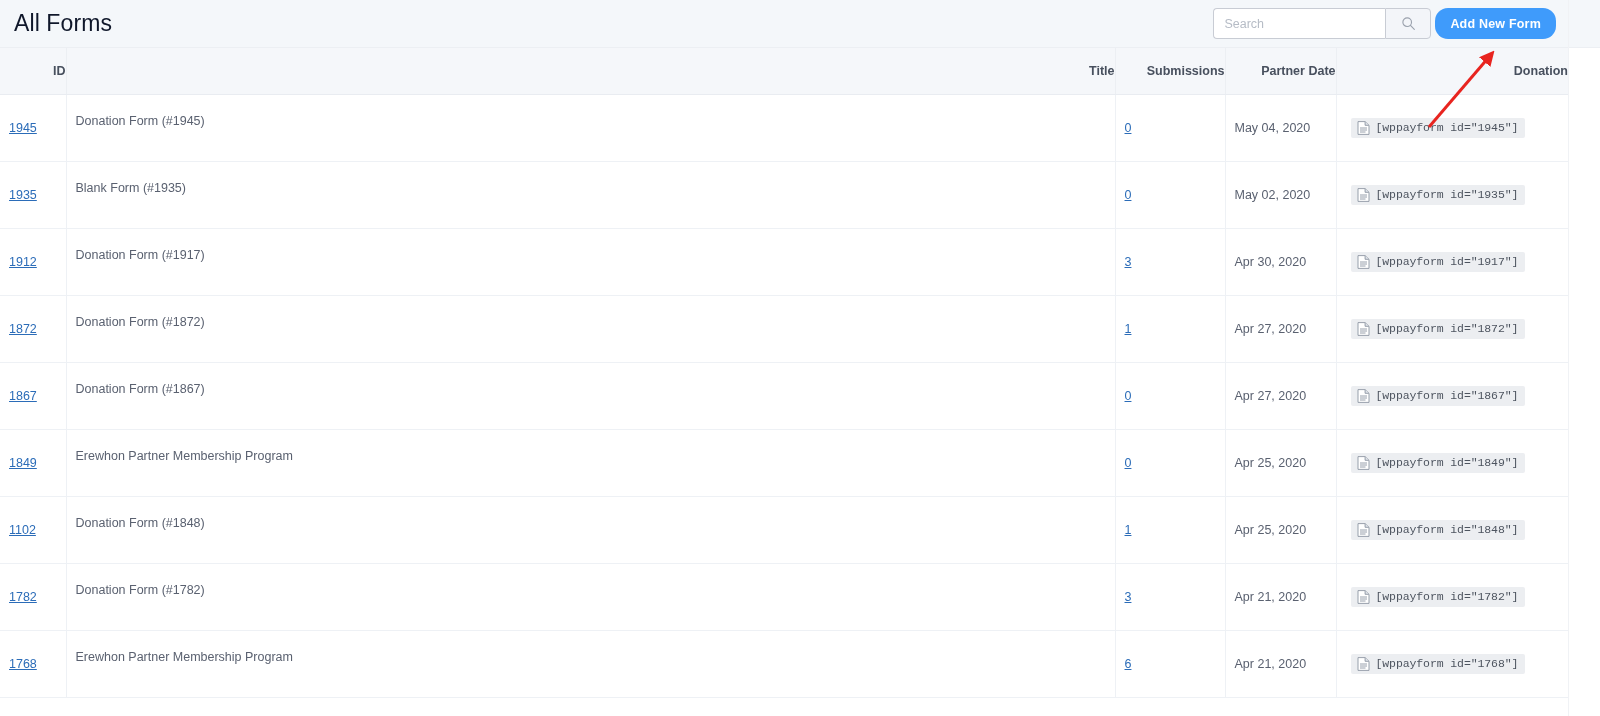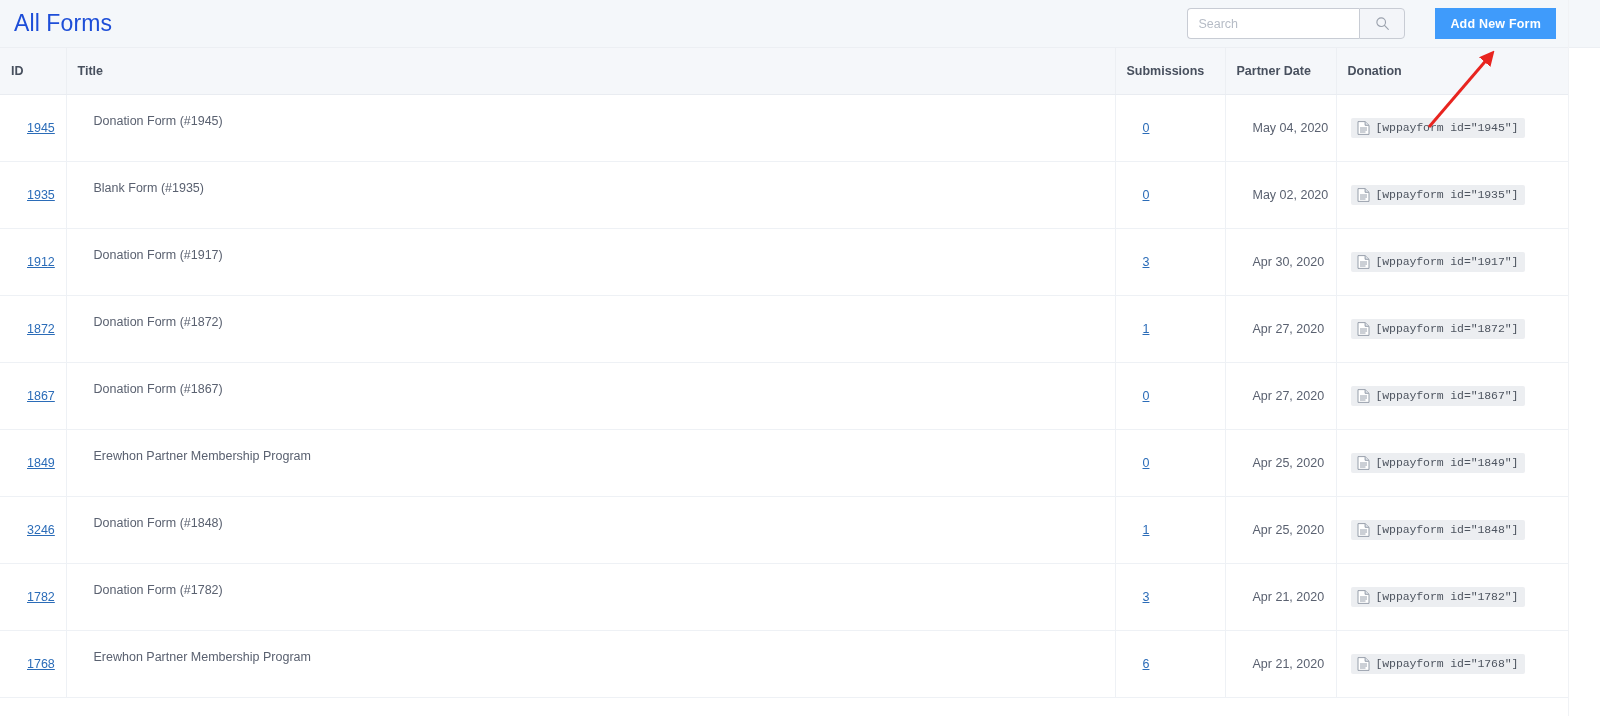--- a/index.html
+++ b/index.html
@@ -28,30 +28,30 @@
     height: 48px;
     background: #f4f7fa;
     border-bottom: 1px solid #eceff3;
     display: flex;
     align-items: center;
     padding: 0 12px 0 14px;
   }
   .page-title {
     font-size: 23px;
     font-weight: 300;
-    color: #1d4ed8;
+    color: #0f172a;
     letter-spacing: .1px;
     line-height: 1;
     white-space: nowrap;
   }
   .topbar-right {
     margin-left: auto;
     display: flex;
     align-items: flex-start;
-    gap: 30px;
+    gap: 4px;
   }
 
   
   .search-group {
     display: flex;
     align-items: stretch;
     height: 31px;
     border-radius: 4px;
   }
   .search-input {
@@ -79,21 +79,21 @@
     justify-content: center;
     cursor: pointer;
   }
   .search-append svg { display: block; }
 
   .add-btn {
     height: 31px;
     padding: 0 15px;
     background: #3f9bfb;
     border: none;
-    border-radius: 0;
+    border-radius: 13px;
     color: #ffffff;
     font-size: 12.5px;
     font-weight: bold;
     font-family: "Liberation Sans", sans-serif;
     letter-spacing: .2px;
     cursor: pointer;
     white-space: nowrap;
   }
 
   
@@ -109,40 +109,40 @@
     width: 1568px;
     border-collapse: collapse;
     table-layout: fixed;
   }
   table.forms thead th {
     background: #f5f7fa;
     height: 46px;
     font-size: 12.5px;
     font-weight: bold;
     color: #48505e;
-    text-align: left;
+    text-align: right;
     padding: 0 0 0 11px;
     border-bottom: 1px solid #e9ecf1;
     border-right: 1px solid #eceff3;
     vertical-align: middle;
     white-space: nowrap;
   }
   table.forms thead th:last-child { border-right: none; }
 
   col.c-id   { width: 66px; }
   col.c-tit  { width: 1049px; }
   col.c-sub  { width: 110px; }
   col.c-date { width: 111px; }
   col.c-sc   { width: 232px; }
 
   table.forms tbody td {
     height: 67px;
     border-bottom: 1px solid #eef1f5;
     border-right: 1px solid #eef1f5;
-    padding: 0 0 0 27px;
+    padding: 0 0 0 9px;
     font-size: 12.5px;
     color: #5a6170;
     vertical-align: middle;
     background: #ffffff;
   }
   table.forms tbody td:last-child { border-right: none; }
 
   .id-link {
     color: #2b6cb8;
     text-decoration: underline;
@@ -353,21 +353,21 @@
                     <path d="M8.1.8v3.5H11.8" fill="#dfe3e9" stroke="#8d95a3" stroke-width=".9"></path>
                     <line x1="3" y1="7" x2="10" y2="7" stroke="#8d95a3" stroke-width=".9"></line>
                     <line x1="3" y1="9" x2="10" y2="9" stroke="#8d95a3" stroke-width=".9"></line>
                     <line x1="3" y1="11" x2="8.5" y2="11" stroke="#8d95a3" stroke-width=".9"></line>
                   </svg>
                 </span>
                 <span class="sc-text">[wppayform id="1849"]</span>
               </span></td>
           </tr>
           <tr>
-            <td><a class="id-link">3246</a></td>
+            <td><a class="id-link">1102</a></td>
             <td class="title-cell">Donation Form (#1848)</td>
             <td><a class="sub-link">1</a></td>
             <td class="date-cell">Apr 25, 2020</td>
             <td class="sc-cell"><span class="sc-pill">
                 <span>
                   <svg class="doc-icon" width="13" height="14" viewBox="0 0 13 14">
                     <path d="M1 .6h7.1L12 4.3v9.1H1z" fill="#ffffff" stroke="#8d95a3" stroke-width=".9"></path>
                     <path d="M8.1.8v3.5H11.8" fill="#dfe3e9" stroke="#8d95a3" stroke-width=".9"></path>
                     <line x1="3" y1="7" x2="10" y2="7" stroke="#8d95a3" stroke-width=".9"></line>
                     <line x1="3" y1="9" x2="10" y2="9" stroke="#8d95a3" stroke-width=".9"></line>

